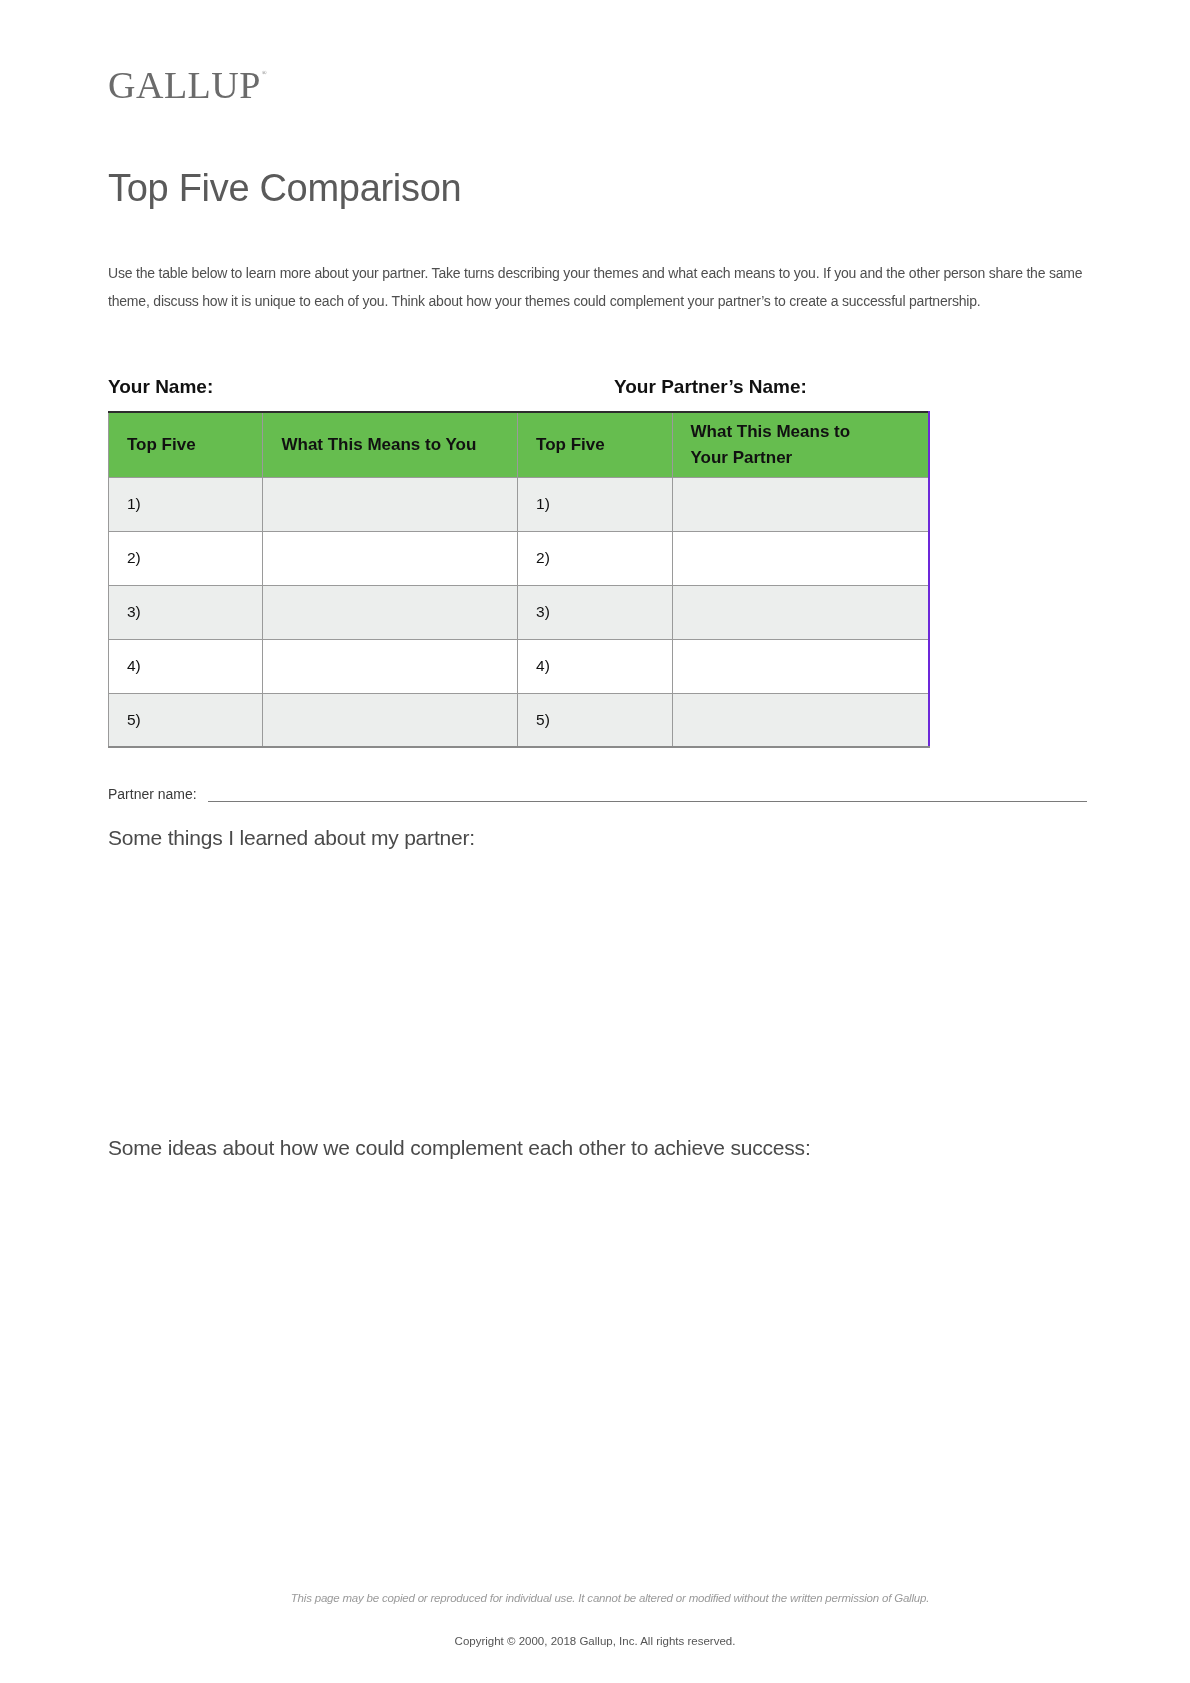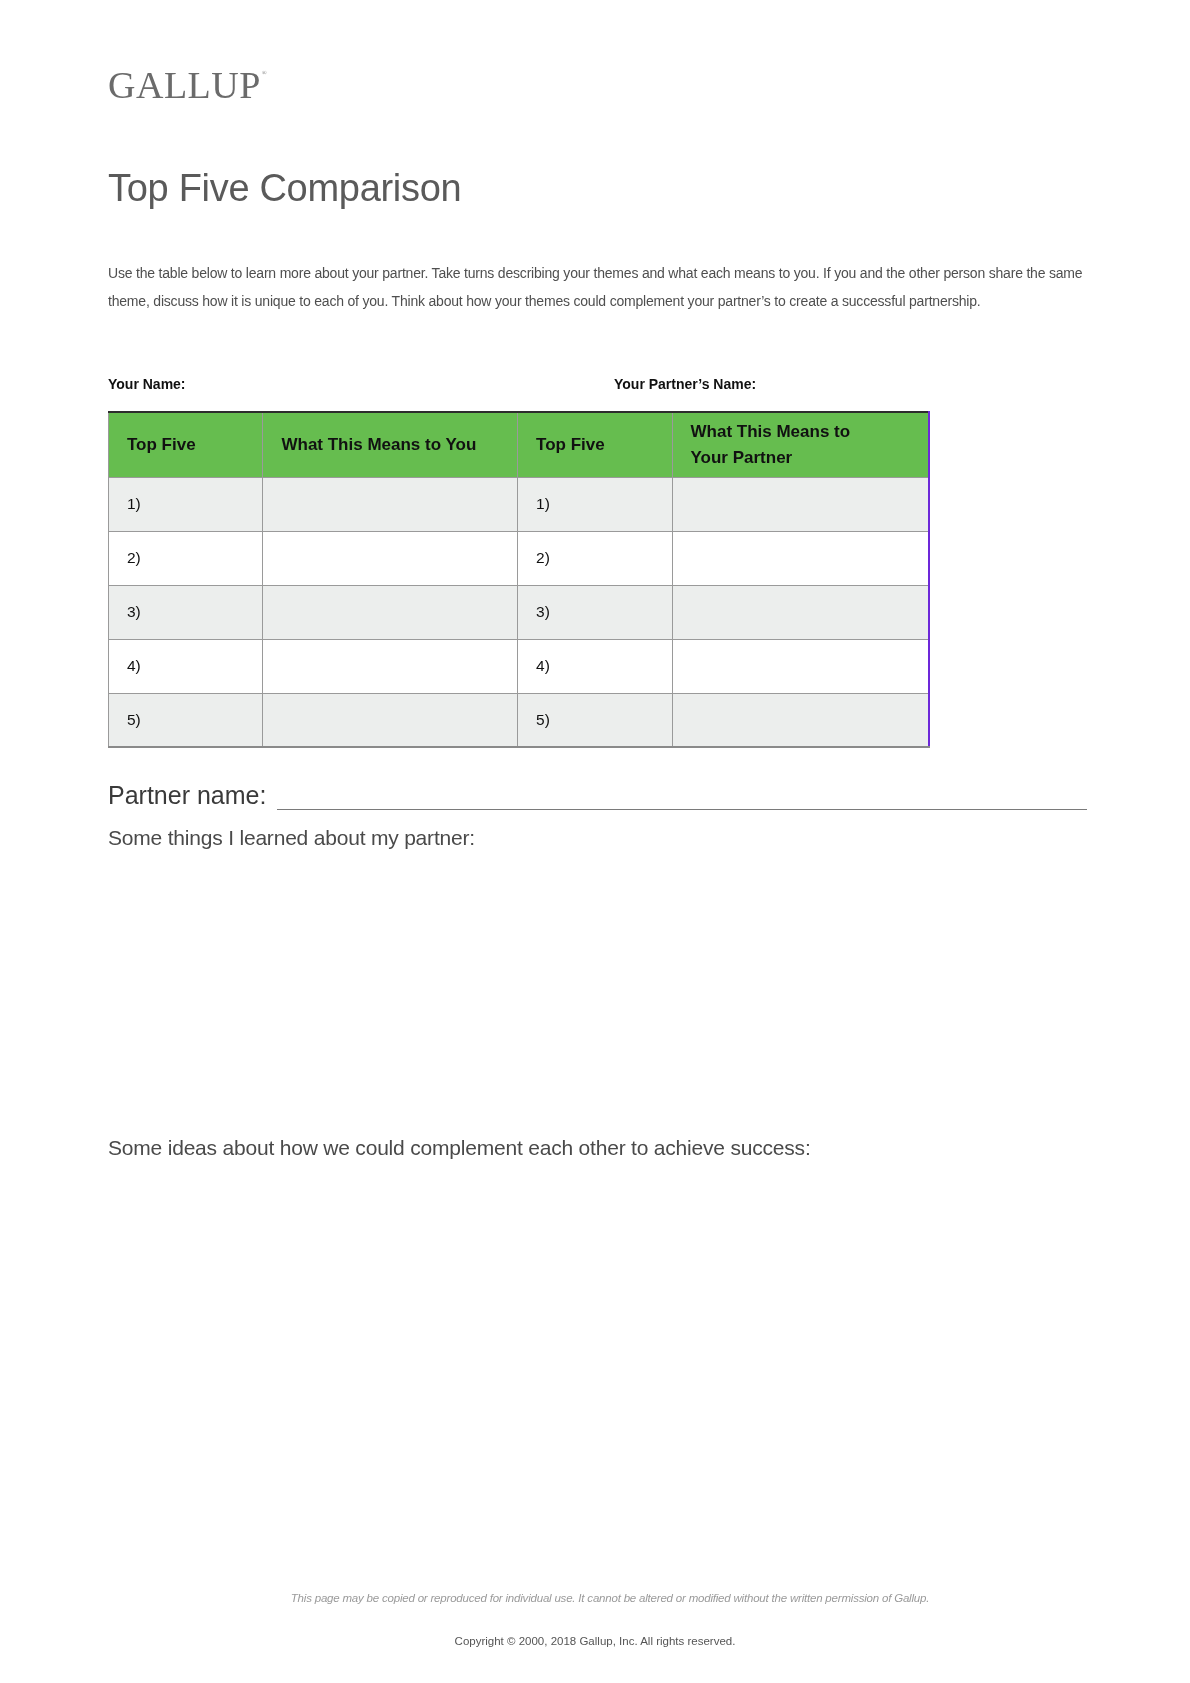--- a/index.html
+++ b/index.html
@@ -19,21 +19,21 @@
     position: absolute; left: 108px; top: 168px;
     font-size: 38px; font-weight: 300; color: #5a5a5a; letter-spacing: -0.3px;
     margin: 0; line-height: 1.1;
   }
   .intro {
     position: absolute; left: 108px; top: 259px; width: 1000px;
     font-size: 14px; line-height: 28px; color: #4f4f4f; margin: 0;
     letter-spacing: -0.2px;
   }
   .name-label {
-    position: absolute; top: 376px; font-size: 14px; font-weight: bold; color: #111;
+    position: absolute; top: 376px; font-size: 19px; font-weight: bold; color: #111;
   }
   .name-label.you { left: 108px; }
   .name-label.partner { left: 614px; }
 
   table.tf {
     position: absolute; left: 108px; top: 411px;
     width: 822px; border-collapse: collapse;
     font-size: 16px;
   }
   table.tf th, table.tf td {
@@ -46,21 +46,21 @@
     line-height: 26px; border-top: 2px solid #2d2d2d;
   }
   table.tf tbody tr { height: 54px; }
   table.tf tbody tr:nth-child(odd) td { background: #eceeed; }
   table.tf tbody tr:nth-child(even) td { background: #ffffff; }
   table.tf td.num { font-size: 15.5px; color: #111; }
   table.tf tbody tr:last-child td { border-bottom: 2px solid #8a8a8a; }
   table.tf td:last-child, table.tf th:last-child { border-right: 2px solid #6d28d9; }
 
   .pn-row { position: absolute; left: 108px; top: 781px; width: 979px; display: flex; align-items: flex-end; }
-  .pn-label { font-size: 25px; color: #3a3a3a; white-space: nowrap; }
+  .pn-label { font-size: 14px; color: #3a3a3a; white-space: nowrap; }
   .pn-line { flex: 1; margin-left: 11px; border-bottom: 1.5px solid #7a7a7a; height: 20px; }
 
   .prompt { position: absolute; left: 108px; font-size: 21px; color: #4a4a4a; letter-spacing: -0.2px; }
   .prompt.p1 { top: 826px; }
   .prompt.p2 { top: 1136px; }
   .area { position: absolute; left: 108px; width: 979px; }
   .area.a1 { top: 860px; height: 260px; }
   .area.a2 { top: 1170px; height: 400px; }
 
   .footer-note {

